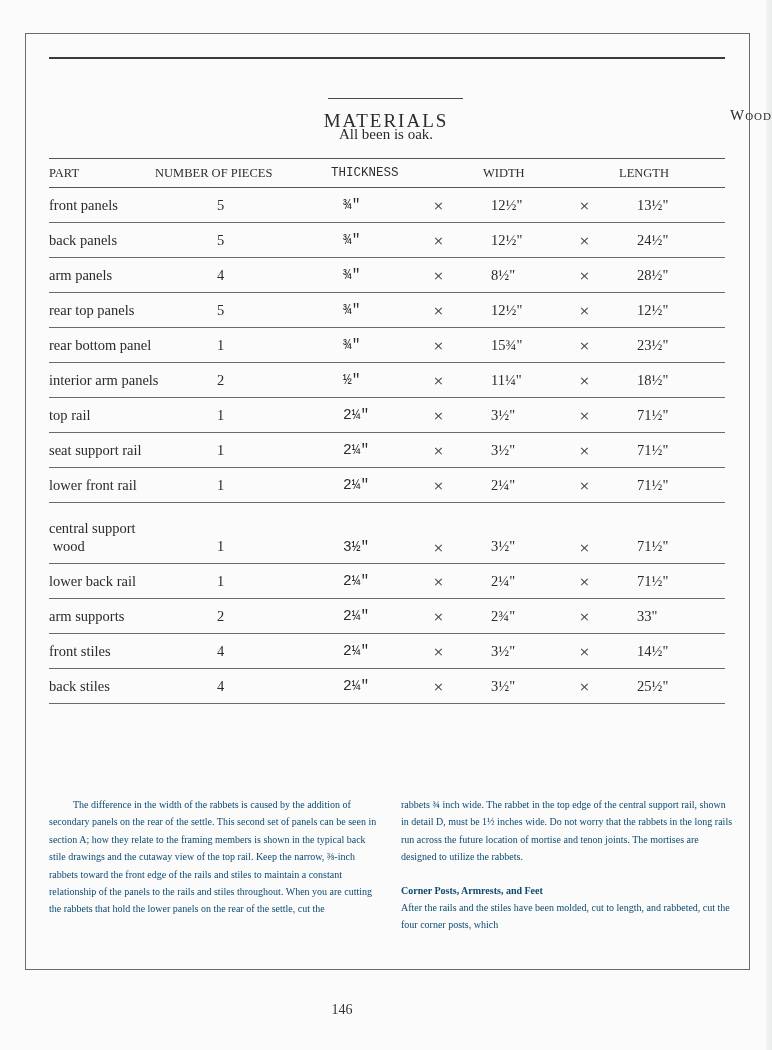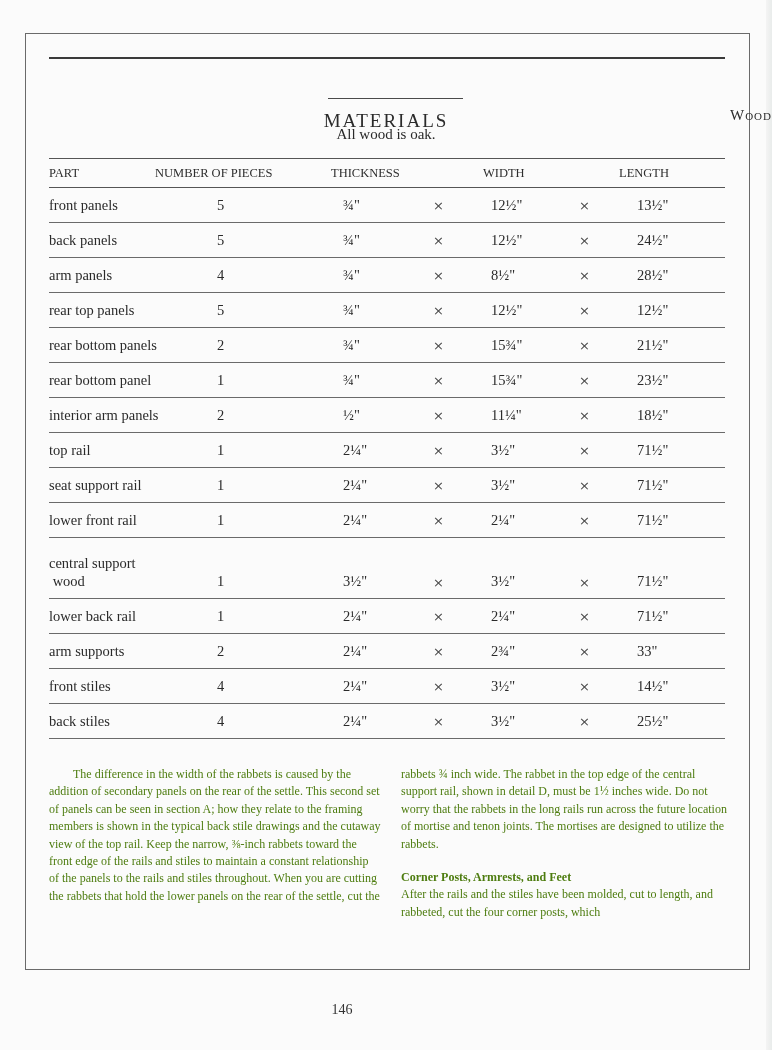--- a/index.html
+++ b/index.html
@@ -95,37 +95,37 @@
   table.materials td {
     padding: 0;
     height: 34px;
     border-bottom: 1px solid #6a6a6a;
     vertical-align: middle;
   }
   table.materials tr.tall td { height: 52px; vertical-align: bottom; padding-bottom: 8px; }
   table.materials tr.tall td.part { line-height: 18px; }
   .col-part { width: 168px; }
   .col-num { width: 126px; margin-left: 44px; }
-  .col-thick { width: 90px; padding-left: 0; }
+  .col-thick { width: 90px; padding-left: 0; font-family: Liberation Mono, monospace; }
   .col-x1 { width: 58px; }
   .col-width { width: 88px; }
   .col-x2 { width: 58px; }
   .col-len { width: 88px; }
   th.h-num { padding-left: 0 !important; }
   td.num { padding-left: 0; }
   td.x { color: #4a4a4a; font-family: "DejaVu Sans", sans-serif; font-size: 13px; }
   td.num, td.thick, td.width, td.len { font-size: 14.5px; }
   .body-col {
     position: absolute;
-    top: 766px;
+    top: 796px;
     width: 332px;
-    font-size: 12px;
+    font-size: 10px;
     line-height: 17.4px;
     text-align: left;
-    color: #4d7c0f;
+    color: #0c4a6e;
   }
   .body-col.left { left: 49px; }
   .body-col.right { left: 401px; }
   .body-col p { margin: 0; }
   .indent { text-indent: 24px; }
   .section-head {
     font-weight: bold;
     margin-top: 16px !important;
   }
   .page-number {
@@ -141,21 +141,21 @@
 </head>
 <body>
 
 <div class="page-edge"></div>
 <div class="frame"></div>
 <div class="top-rule"></div>
 
 <div class="title">MATERIALS</div>
 <div class="title-rule"></div>
 <div class="subtitle">Wood</div>
-<div class="note">All wood is oak.</div>
+<div class="note">All been is oak.</div>
 
 <table class="materials">
   <thead>
     <tr>
       <th class="col-part">PART</th>
       <th class="col-num h-num" style="position:relative; left:-62px;">NUMBER OF PIECES</th>
       <th class="col-thick" style="position:relative; left:-12px;">THICKNESS</th>
       <th class="col-x1"></th>
       <th class="col-width" style="position:relative; left:-8px;">WIDTH</th>
       <th class="col-x2"></th>
@@ -193,29 +193,20 @@
       <tr>
         <td class="part col-part">rear top panels</td>
         <td class="num col-num">5</td>
         <td class="thick col-thick" style="padding-left: 0px;">¾"</td>
         <td class="x col-x1">×</td>
         <td class="width col-width">12½"</td>
         <td class="x col-x2">×</td>
         <td class="len col-len">12½"</td>
       </tr>
       <tr>
-        <td class="part col-part">rear bottom panels</td>
-        <td class="num col-num">2</td>
-        <td class="thick col-thick" style="padding-left: 0px;">¾"</td>
-        <td class="x col-x1">×</td>
-        <td class="width col-width">15¾"</td>
-        <td class="x col-x2">×</td>
-        <td class="len col-len">21½"</td>
-      </tr>
-      <tr>
         <td class="part col-part">rear bottom panel</td>
         <td class="num col-num">1</td>
         <td class="thick col-thick" style="padding-left: 0px;">¾"</td>
         <td class="x col-x1">×</td>
         <td class="width col-width">15¾"</td>
         <td class="x col-x2">×</td>
         <td class="len col-len">23½"</td>
       </tr>
       <tr>
         <td class="part col-part">interior arm panels</td>

